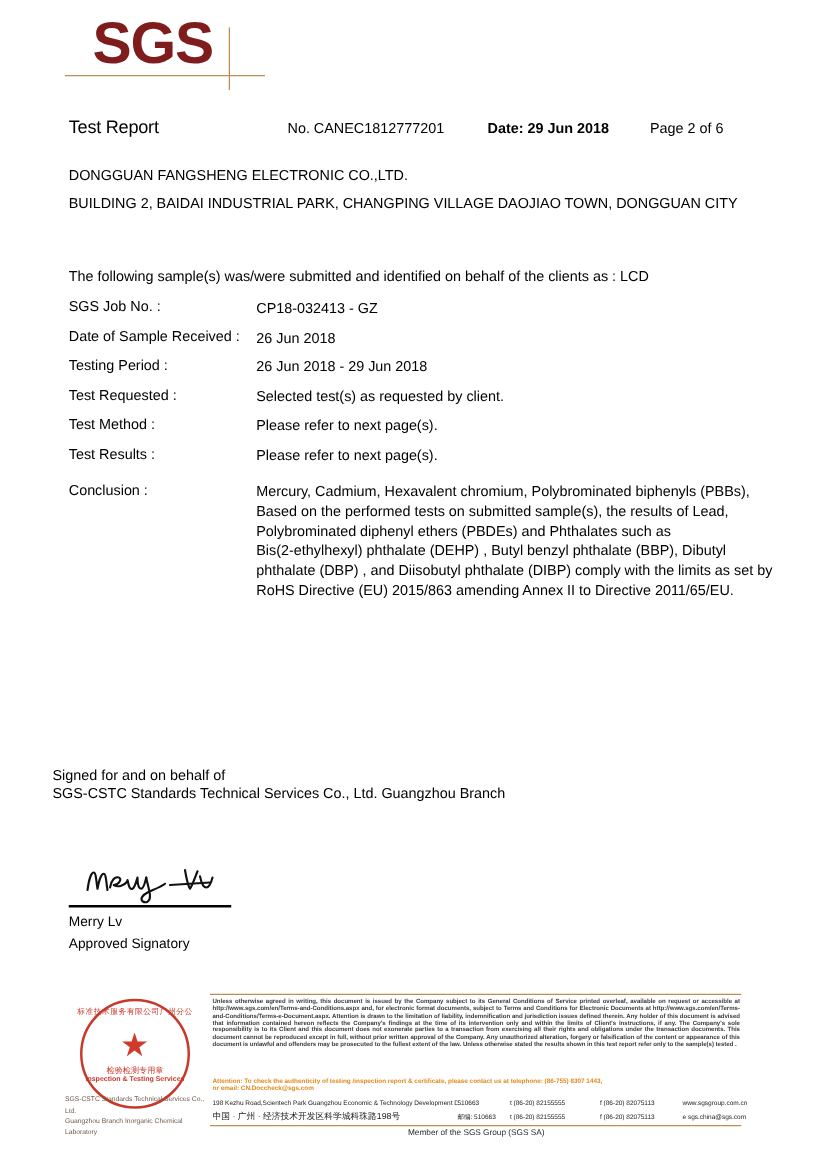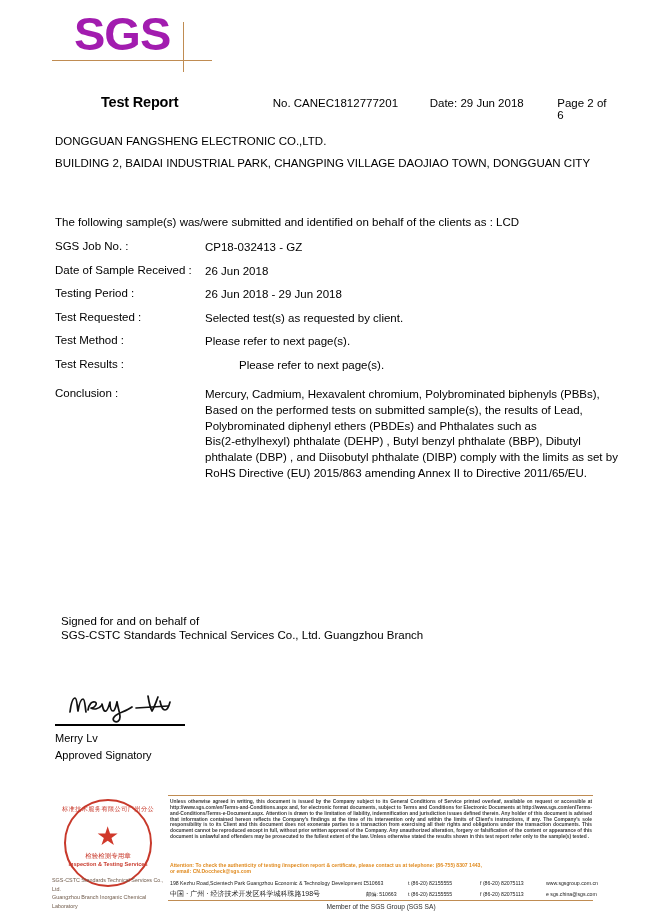--- a/index.html
+++ b/index.html
@@ -26,21 +26,21 @@
     left: 52px;
     top: 8px;
     width: 160px;
     height: 62px;
   }
   .logo-text {
     font-family: "Liberation Sans", sans-serif;
     font-weight: bold;
     font-size: 47px;
     letter-spacing: -1px;
-    color: #a21caf;
+    color: #7f1d1d;
     line-height: 52px;
     padding-left: 22px;
     user-select: none;
   }
   .logo-rule {
     position: absolute;
     left: 0px;
     top: 52px;
     width: 160px;
     height: 1px;
@@ -59,32 +59,32 @@
   .hdr {
     position: absolute;
     left: 55px;
     top: 94px;
     width: 560px;
     display: flex;
     align-items: baseline;
   }
   .hdr-title {
     font-size: 14.5px;
-    font-weight: bold;
+    font-weight: normal;
     width: 175px;
     letter-spacing: -0.2px;
-    margin-left: 46px;
   }
   .hdr-no {
     font-size: 11.5px;
     width: 160px;
   }
   .hdr-date {
     font-size: 11.5px;
     width: 130px;
+    font-weight: bold;
   }
   .hdr-page {
     font-size: 11.5px;
   }
 
   
   .client {
     position: absolute;
     left: 55px;
     top: 130px;
@@ -124,21 +124,21 @@
     line-height: 15.5px;
   }
   .fvalue p {
     margin: 0 0 0 0;
     line-height: 15.8px;
   }
 
   
   .sign {
     position: absolute;
-    left: 61px;
+    left: 42px;
     top: 614px;
     width: 500px;
     font-size: 11.5px;
     line-height: 14px;
   }
   .sig-img {
     position: absolute;
     left: 64px;
     top: 690px;
     width: 140px;
@@ -344,21 +344,21 @@
     <div class="frow">
       <div class="flabel">Test Requested :</div>
       <div class="fvalue">Selected test(s) as requested by client.</div>
     </div>
 
     <div class="frow">
       <div class="flabel">Test Method :</div>
       <div class="fvalue">Please refer to next page(s).</div>
     </div>
 
-    <div class="frow" style="margin-bottom:14px;gap:34px;">
+    <div class="frow" style="margin-bottom:14px;">
       <div class="flabel">Test Results :</div>
       <div class="fvalue">Please refer to next page(s).</div>
     </div>
 
     <div class="frow">
       <div class="flabel">Conclusion :</div>
       <div class="fvalue">
         <p>Mercury, Cadmium, Hexavalent chromium, Polybrominated biphenyls (PBBs),</p>
         <p>Based on the performed tests on submitted sample(s), the results of Lead,</p>
         <p>Polybrominated diphenyl ethers (PBDEs) and Phthalates such as</p>

